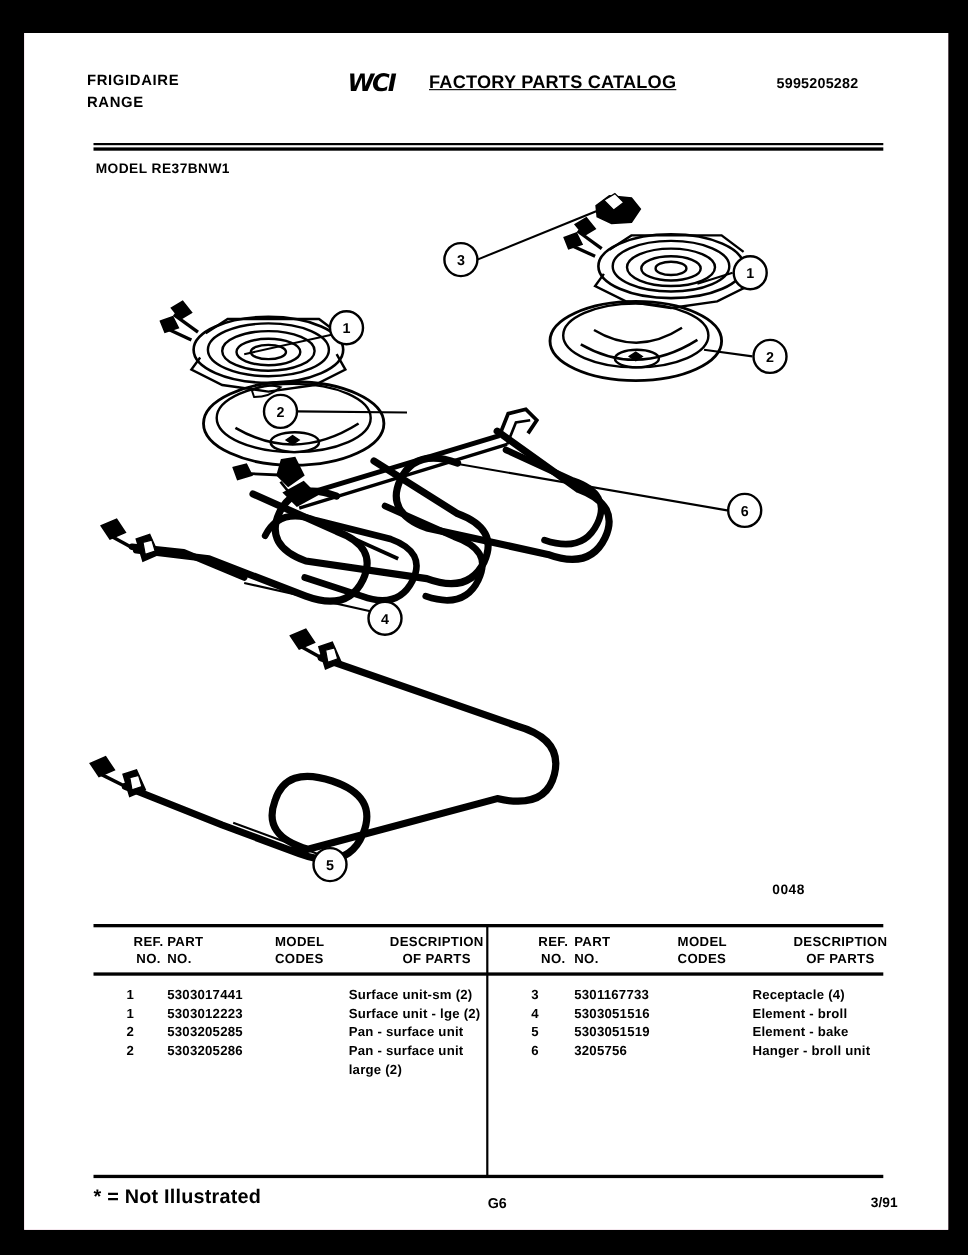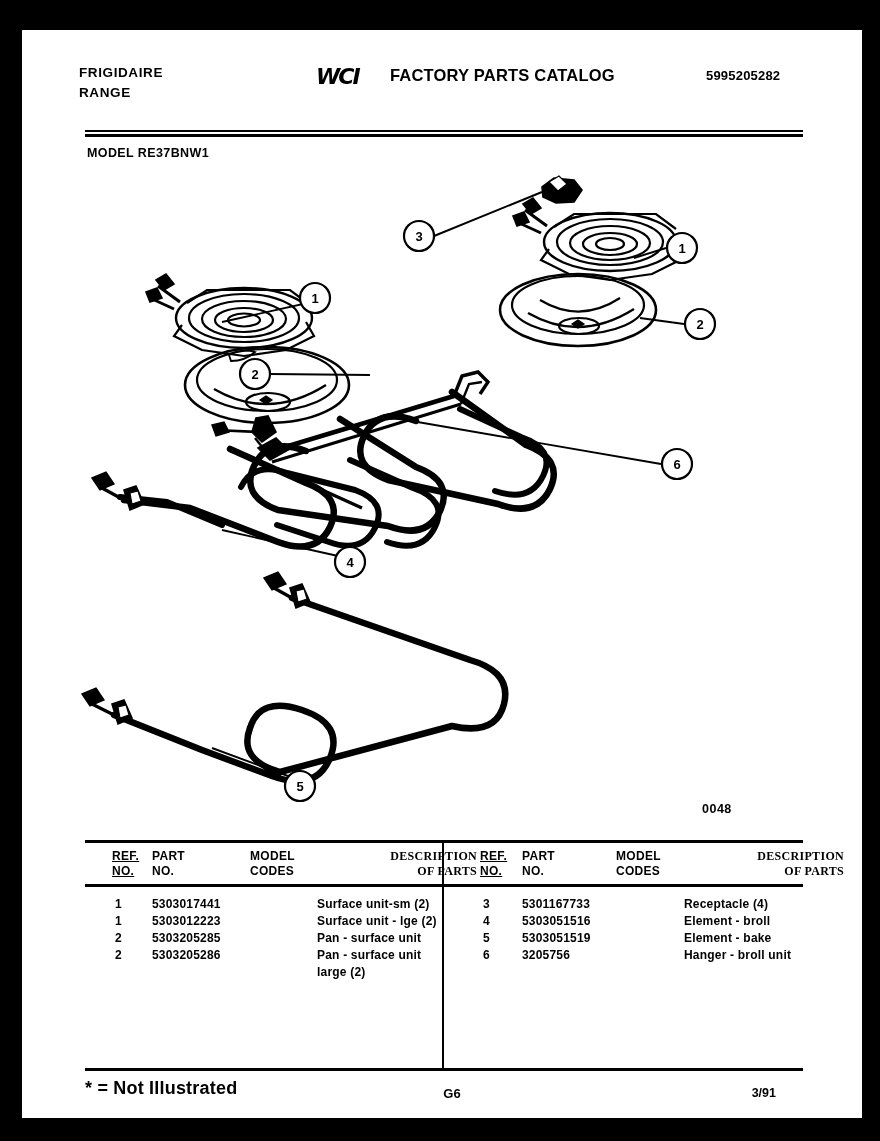--- a/index.html
+++ b/index.html
@@ -59,20 +59,21 @@
     font-family: "DejaVu Sans", sans-serif;
   }
   .catalog-title {
     position: absolute;
     left: 368px;
     top: 36px;
     font-size: 16.5px;
     font-weight: bold;
     letter-spacing: 0.2px;
     color: #000;
+    text-decoration: underline;
   }
   .catalog-number {
     position: absolute;
     left: 684px;
     top: 38px;
     font-size: 13px;
     font-weight: bold;
     letter-spacing: 0.2px;
     color: #000;
   }
@@ -123,24 +124,24 @@
   }
   .tbl-rule-top   { position:absolute; left:0; top:0;   width:718px; height:2.5px; background:#000; }
   .tbl-rule-head  { position:absolute; left:0; top:44px;width:718px; height:3px;   background:#000; }
   .tbl-rule-bot   { position:absolute; left:0; top:228px;width:718px;height:2.5px; background:#000; }
   .tbl-divider    { position:absolute; left:357px; top:0; width:2px; height:230px; background:#000; }
 
   .tbl-half { position: absolute; top: 0; width: 357px; height: 230px; }
   .half-left  { left: 0; }
   .half-right { left: 359px; }
 
-  .col-ref  { position: absolute; width: 46px; text-align: left; text-decoration: underline; }
+  .col-ref  { position: absolute; width: 46px; text-align: center; }
   .col-part { position: absolute; width: 110px; text-align: left; }
   .col-code { position: absolute; width: 62px; text-align: left; }
-  .col-desc { position: absolute; width: 160px; text-align: right; font-family: Liberation Serif, serif; }
+  .col-desc { position: absolute; width: 160px; text-align: center; }
 
   .half-left  .col-ref  { left: 27px; }
   .half-left  .col-part { left: 67px; }
   .half-left  .col-code { left: 165px; }
   .half-left  .col-desc { left: 232px; }
 
   .half-right .col-ref  { left: 36px; }
   .half-right .col-part { left: 78px; }
   .half-right .col-code { left: 172px; }
   .half-right .col-desc { left: 240px; }
@@ -184,21 +185,21 @@
     left: 400px;
     top: 1056px;
     width: 60px;
     text-align: center;
     font-size: 13px;
     font-weight: bold;
     color: #000;
   }
   .rev-date {
     position: absolute;
-    left: 704px;
+    left: 744px;
     top: 1056px;
     width: 50px;
     text-align: right;
     font-size: 12.5px;
     font-weight: bold;
     color: #000;
   }
   .callout-text {
     font-size: 13px;
     font-weight: bold;

